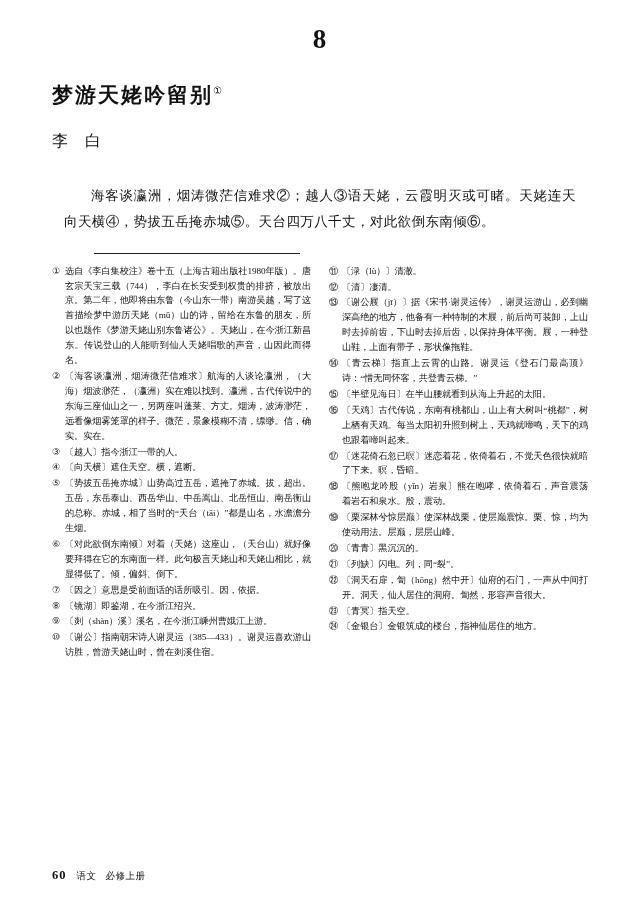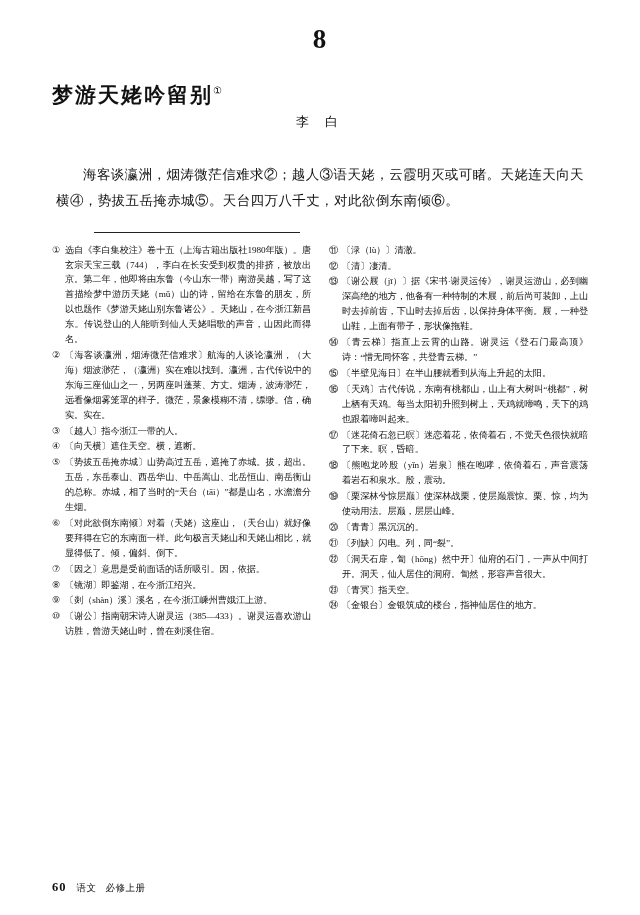--- a/index.html
+++ b/index.html
@@ -37,36 +37,36 @@
     font-weight: bold;
     margin-top: 26px;
     letter-spacing: 2px;
   }
   .title .sup {
     font-size: 10px;
     vertical-align: super;
     font-weight: normal;
   }
   .author {
-    text-align: center;
+    text-align: left;
     font-family: "DejaVu Serif", serif;
-    font-size: 13px;
-    margin-top: 4px;
+    font-size: 16px;
+    margin-top: 22px;
     letter-spacing: 6px;
   }
   .poem {
     margin-top: 30px;
     font-family: "DejaVu Serif", serif;
     font-size: 13.5px;
     line-height: 1.95;
     text-align: justify;
     letter-spacing: 0.4px;
   }
   .poem p {
-    margin: 4px;
+    margin: 12px;
     text-indent: 2em;
   }
   .note-rule {
     width: 206px;
     height: 0;
     border-top: 1px solid #222;
     margin: 18px 0 0 42px;
   }
   .notes {
     margin-top: 10px;
@@ -90,21 +90,21 @@
     width: 13px;
     text-align: left;
   }
   .note-body {
     flex: 1 1 auto;
     font-family: Liberation Serif, serif;
   }
   .footer {
     position: absolute;
     left: 52px;
-    bottom: 44px;
+    bottom: 56px;
     font-family: "DejaVu Sans", sans-serif;
     font-size: 11px;
     color: #111;
     letter-spacing: 1px;
   }
   .footer .pagenum {
     font-weight: bold;
     font-size: 12.5px;
     margin-right: 10px;
     font-family: "Liberation Serif", serif;

